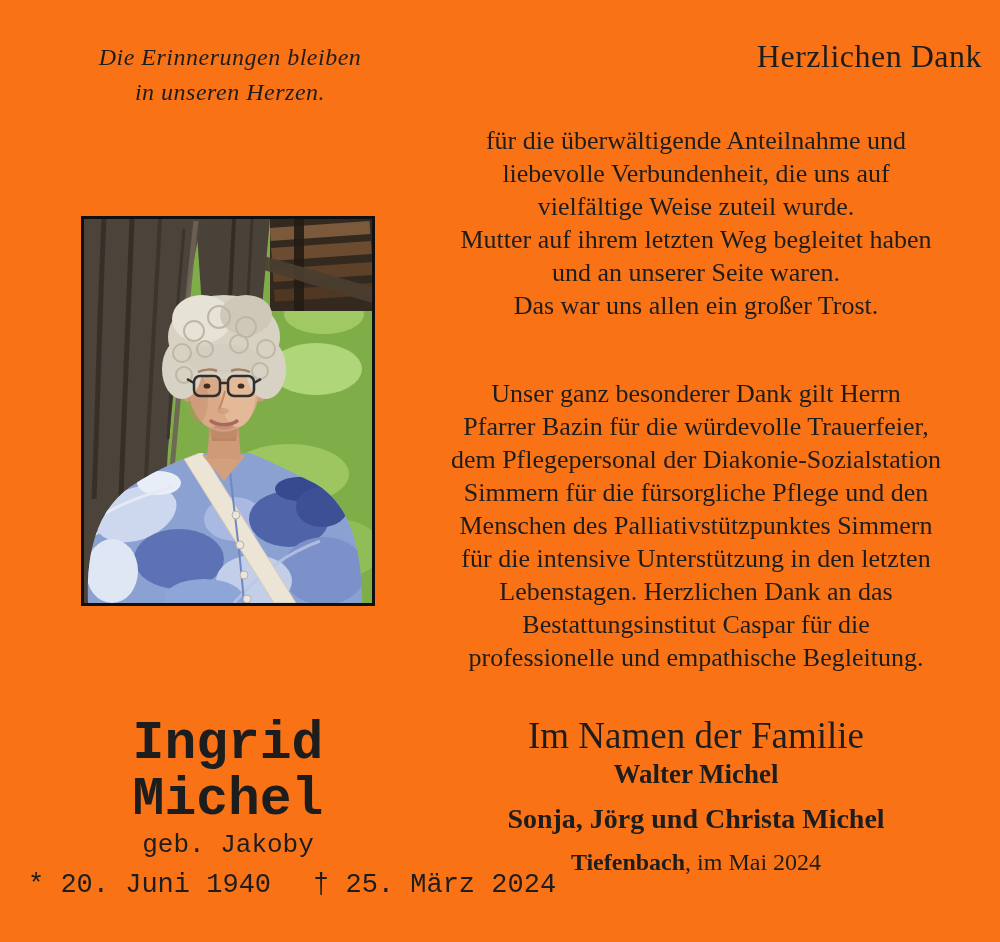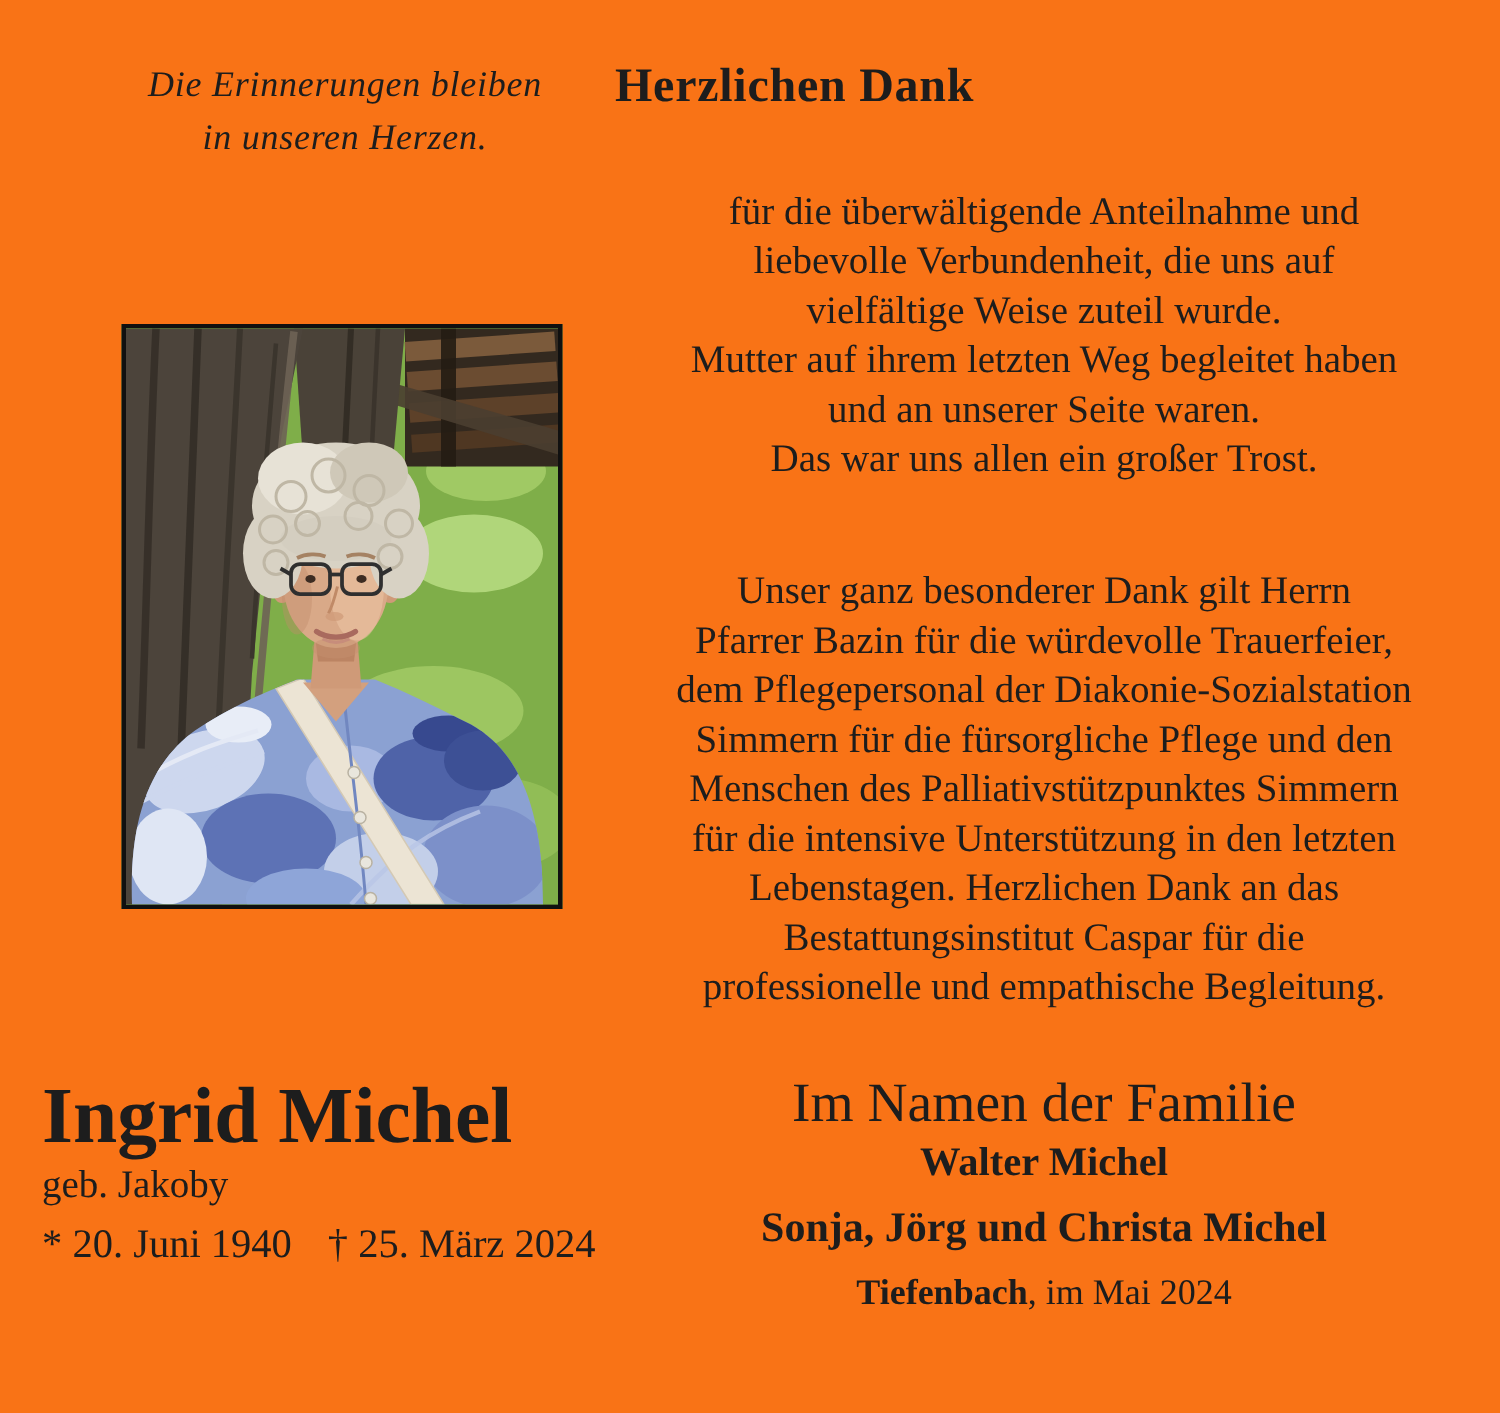--- a/index.html
+++ b/index.html
@@ -5,39 +5,39 @@
   html,body{margin:0;padding:0;background:#ffffff;}
   .page{
     position:relative;width:1000px;height:942px;background:#f97316;
     color:#1d1d1d;font-family:"Liberation Serif","DejaVu Serif",serif;overflow:hidden;
   }
   .quote{
     position:absolute;left:20px;top:40px;width:420px;text-align:center;
     font-style:italic;font-size:24px;line-height:1.45;letter-spacing:.5px;
   }
   .heading{
-    position:absolute;left:410px;top:38px;width:572px;margin:0;text-align:left;
-    font-size:32px;font-weight:700;letter-spacing:.5px;
+    position:absolute;left:410px;top:38px;width:572px;margin:0;text-align:right;
+    font-size:32px;font-weight:400;letter-spacing:.5px;
   }
   .photo{
     position:absolute;left:81px;top:216px;width:294px;height:390px;margin:0;
     border:3px solid #101010;box-sizing:border-box;background:#7fae49;
   }
   .photo svg{display:block;width:100%;height:100%;}
   .para{
     position:absolute;left:410px;width:572px;text-align:center;
     font-size:26px;line-height:33px;
   }
   .para1{top:124px;text-align:center;}
   .para2{top:377px;}
-  .name-block{position:absolute;left:28px;top:716px;width:400px;}
+  .name-block{position:absolute;left:28px;top:716px;width:400px;text-align:center;font-family:Liberation Mono, monospace;}
   .deceased-name{font-size:53px;font-weight:700;line-height:1.06;}
   .maiden{font-size:26px;line-height:1.15;margin-top:3px;}
   .dates{font-size:27px;margin-top:9px;white-space:nowrap;}
-  .dates .death{margin-left:24px;}
+  .dates .death{margin-left:42px;}
   .family-intro,.family-name1,.family-name2,.place-line{
     position:absolute;left:410px;width:572px;text-align:center;
   }
   .family-intro{top:714px;font-size:37px;}
   .family-name1{top:759px;font-size:27px;font-weight:700;}
   .family-name2{top:803px;font-size:28px;font-weight:700;}
   .place-line{top:849px;font-size:24px;}
   .place-line .place{font-weight:700;}
 </style>
 </head>

